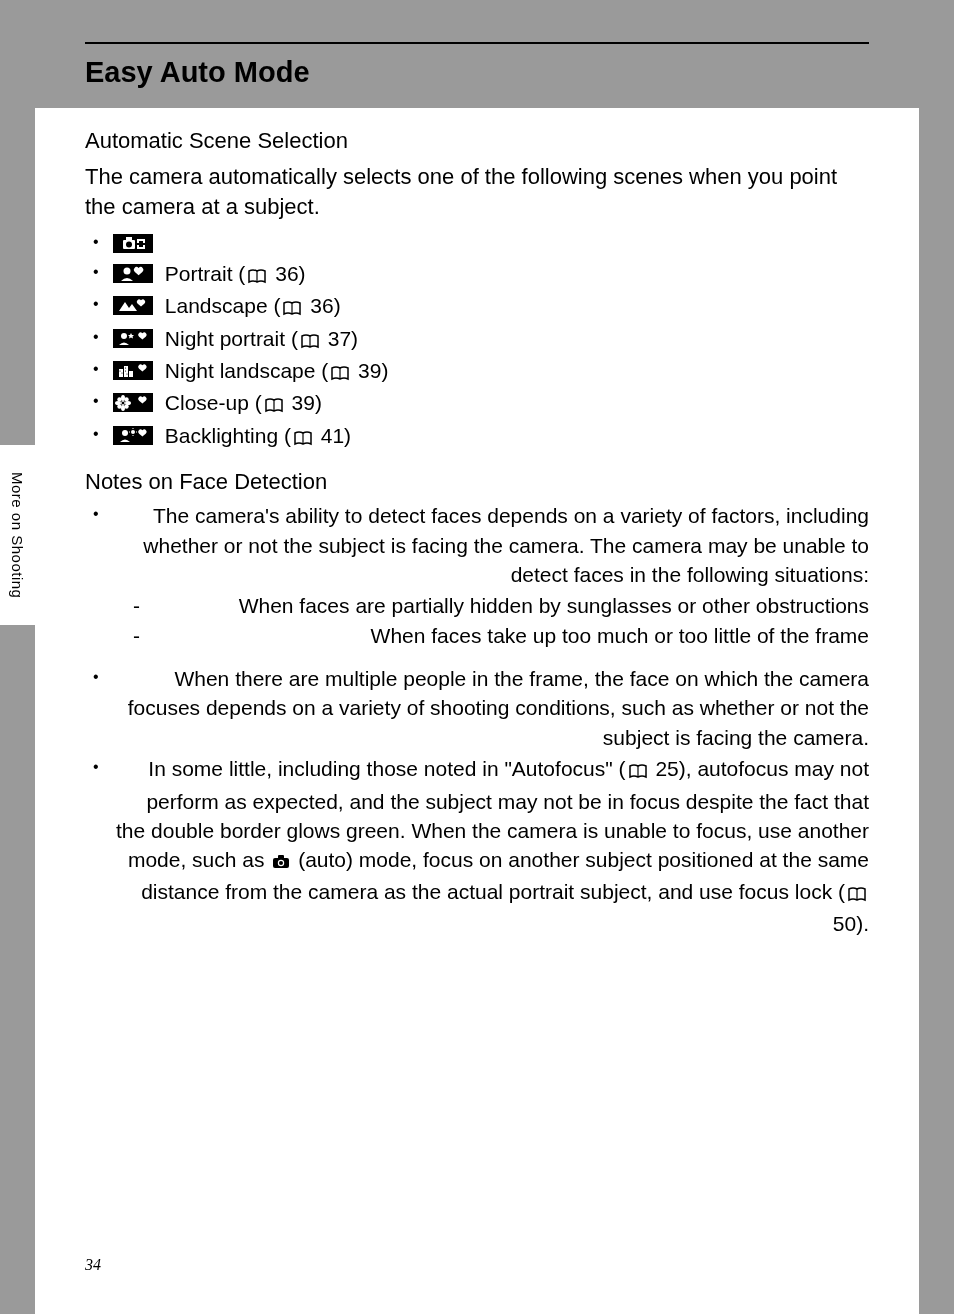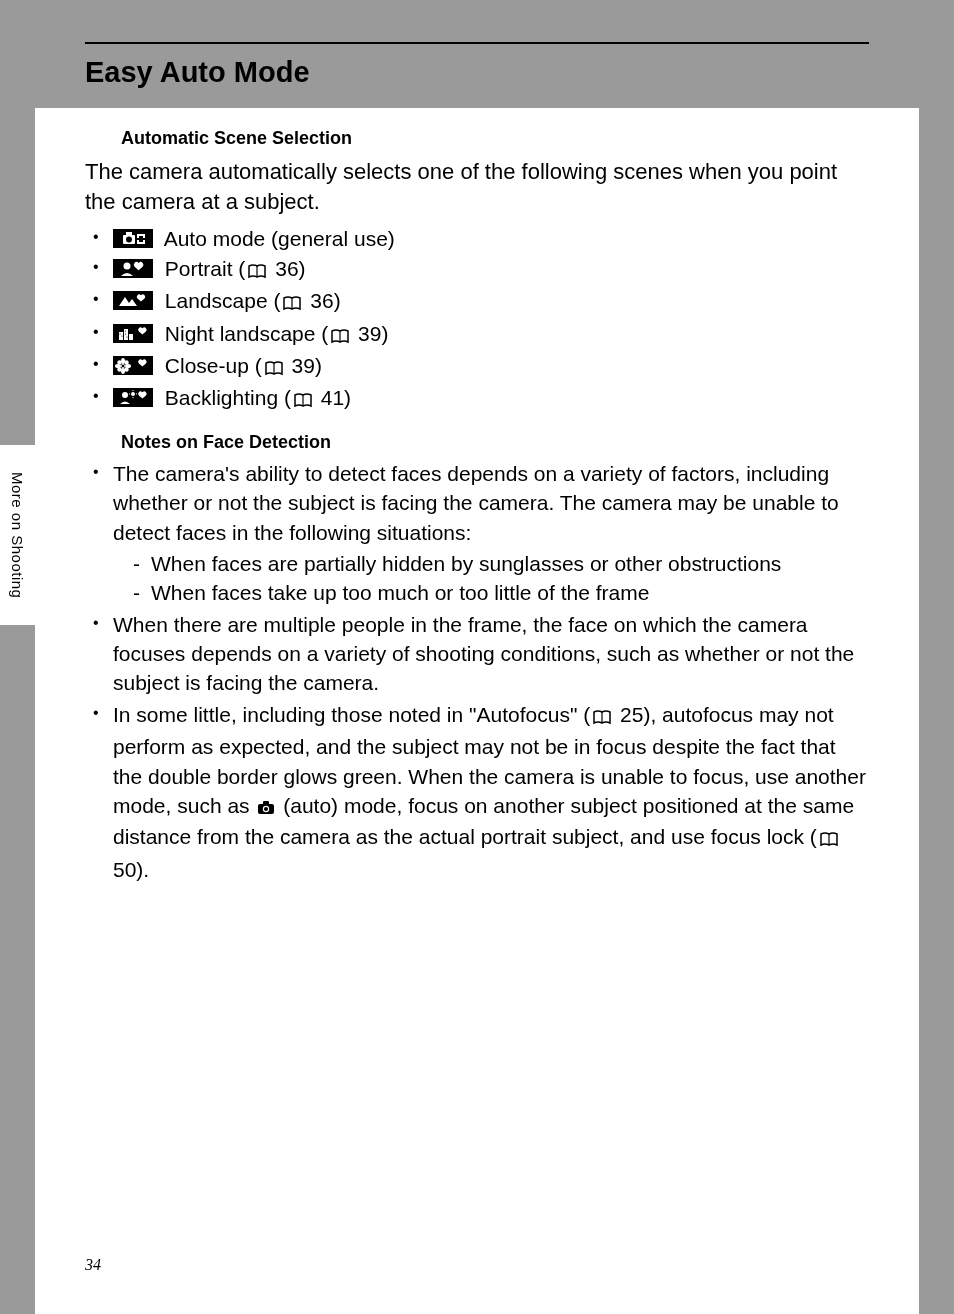--- a/index.html
+++ b/index.html
@@ -66,25 +66,24 @@
     bottom: 0;
     background: #fff;
     z-index: 1;
   }
 
   .body-inner {
     padding: 14px 50px 0 50px;
   }
 
   .subheading {
-    font-size: 18px;
-    font-weight: 700;
+    font-size: 22px;
+    font-weight: 400;
     margin-top: 6px;
     margin-bottom: 6px;
-    margin-left: 36px;
   }
 
   p.intro {
     font-size: 22px;
     line-height: 1.35;
     margin: 8px 0 8px 0;
   }
 
   ul.scene-list {
     list-style: none;
@@ -126,31 +125,32 @@
     list-style: none;
     margin: 4px 0 0 0;
     padding: 0 0 0 6px;
   }
   ul.notes-list > li {
     font-size: 21px;
     line-height: 1.4;
     padding-left: 22px;
     position: relative;
     margin-bottom: 2px;
+    text-align: right;
   }
   ul.notes-list > li::before {
     content: "•";
     position: absolute;
     left: 2px;
     top: 2px;
     font-size: 16px;
   }
   ul.sub-list {
     list-style: none;
-    margin: 2px 0 2px 0;
+    margin: 2px 0 14px 0;
     padding: 0 0 0 20px;
   }
   ul.sub-list > li {
     font-size: 21px;
     line-height: 1.4;
     padding-left: 18px;
     position: relative;
   }
   ul.sub-list > li::before {
     content: "-";
@@ -224,21 +224,21 @@
           <svg viewBox="0 0 40 19">
               <g fill="#fff">
                 <rect x="10" y="6" width="12" height="9" rx="1"></rect>
                 <rect x="13" y="3" width="6" height="4"></rect>
                 <circle cx="16" cy="10.5" r="3" fill="#000"></circle>
                 <rect x="24" y="5" width="8" height="4" fill="#fff"></rect>
                 <rect x="24" y="11" width="8" height="4" fill="#fff"></rect>
                 <rect x="26" y="7" width="4" height="6" fill="#000"></rect>
               </g>
             </svg>
-        </span><span> Auto mode (general use)</span>
+        </span>
       </li>
       <li>
         <span class="scene-icon">
           <svg viewBox="0 0 40 19">
               <g fill="#fff">
                 <circle cx="14" cy="7" r="3.5"></circle>
                 <path d="M8 17 Q14 11 20 17 Z"></path>
                 <path d="M26 4 q3 -3 5 0 q3 3 -2.5 7 l-2.5 2 l-2.5 -2 q-5.5 -4 -2.5 -7 q2 -3 5 0" transform="scale(0.8) translate(6,1)"></path>
               </g>
             </svg>
@@ -252,20 +252,35 @@
           <svg viewBox="0 0 40 19">
               <g fill="#fff">
                 <path d="M6 15 L12 6 L16 12 L19 8 L24 15 Z"></path>
                 <path d="M28 4 q3 -3 5 0 q3 3 -2.5 7 l-2.5 2 l-2.5 -2 q-5.5 -4 -2.5 -7 q2 -3 5 0" transform="scale(0.7) translate(12,2)"></path>
               </g>
             </svg>
         </span><span> Landscape (</span><span class="book-icon"><svg width="20" height="16" viewBox="0 0 20 16">
               <path d="M2 3 Q6 1 10 3 Q14 1 18 3 L18 14 Q14 12 10 14 Q6 12 2 14 Z" fill="none" stroke="#000" stroke-width="1.5"></path>
               <line x1="10" y1="3" x2="10" y2="14" stroke="#000" stroke-width="1.2"></line>
             </svg></span> <span>36</span><span>)</span>
+      </li>
+      <li>
+        <span class="scene-icon">
+          <svg viewBox="0 0 40 19">
+              <g fill="#fff">
+                <circle cx="11" cy="7" r="3"></circle>
+                <path d="M6 16 Q11 11 16 16 Z"></path>
+                <path d="M18 4 l1 2 l2 0 l-1.5 1.5 l0.5 2 l-2 -1 l-2 1 l0.5 -2 l-1.5 -1.5 l2 0 Z"></path>
+                <path d="M30 4 q3 -3 5 0 q3 3 -2.5 7 l-2.5 2 l-2.5 -2 q-5.5 -4 -2.5 -7 q2 -3 5 0" transform="scale(0.7) translate(12,2)"></path>
+              </g>
+            </svg>
+        </span><span> Night portrait (</span><span class="book-icon"><svg width="20" height="16" viewBox="0 0 20 16">
+              <path d="M2 3 Q6 1 10 3 Q14 1 18 3 L18 14 Q14 12 10 14 Q6 12 2 14 Z" fill="none" stroke="#000" stroke-width="1.5"></path>
+              <line x1="10" y1="3" x2="10" y2="14" stroke="#000" stroke-width="1.2"></line>
+            </svg></span> <span>37</span><span>)</span>
       </li>
       <li>
         <span class="scene-icon">
           <svg viewBox="0 0 40 19">
               <g fill="#fff">
                 <rect x="6" y="8" width="4" height="8"></rect>
                 <rect x="11" y="5" width="4" height="11"></rect>
                 <rect x="16" y="10" width="4" height="6"></rect>
                 <circle cx="7" cy="10" r="0.6" fill="#000"></circle>
                 <circle cx="9" cy="12" r="0.6" fill="#000"></circle>

